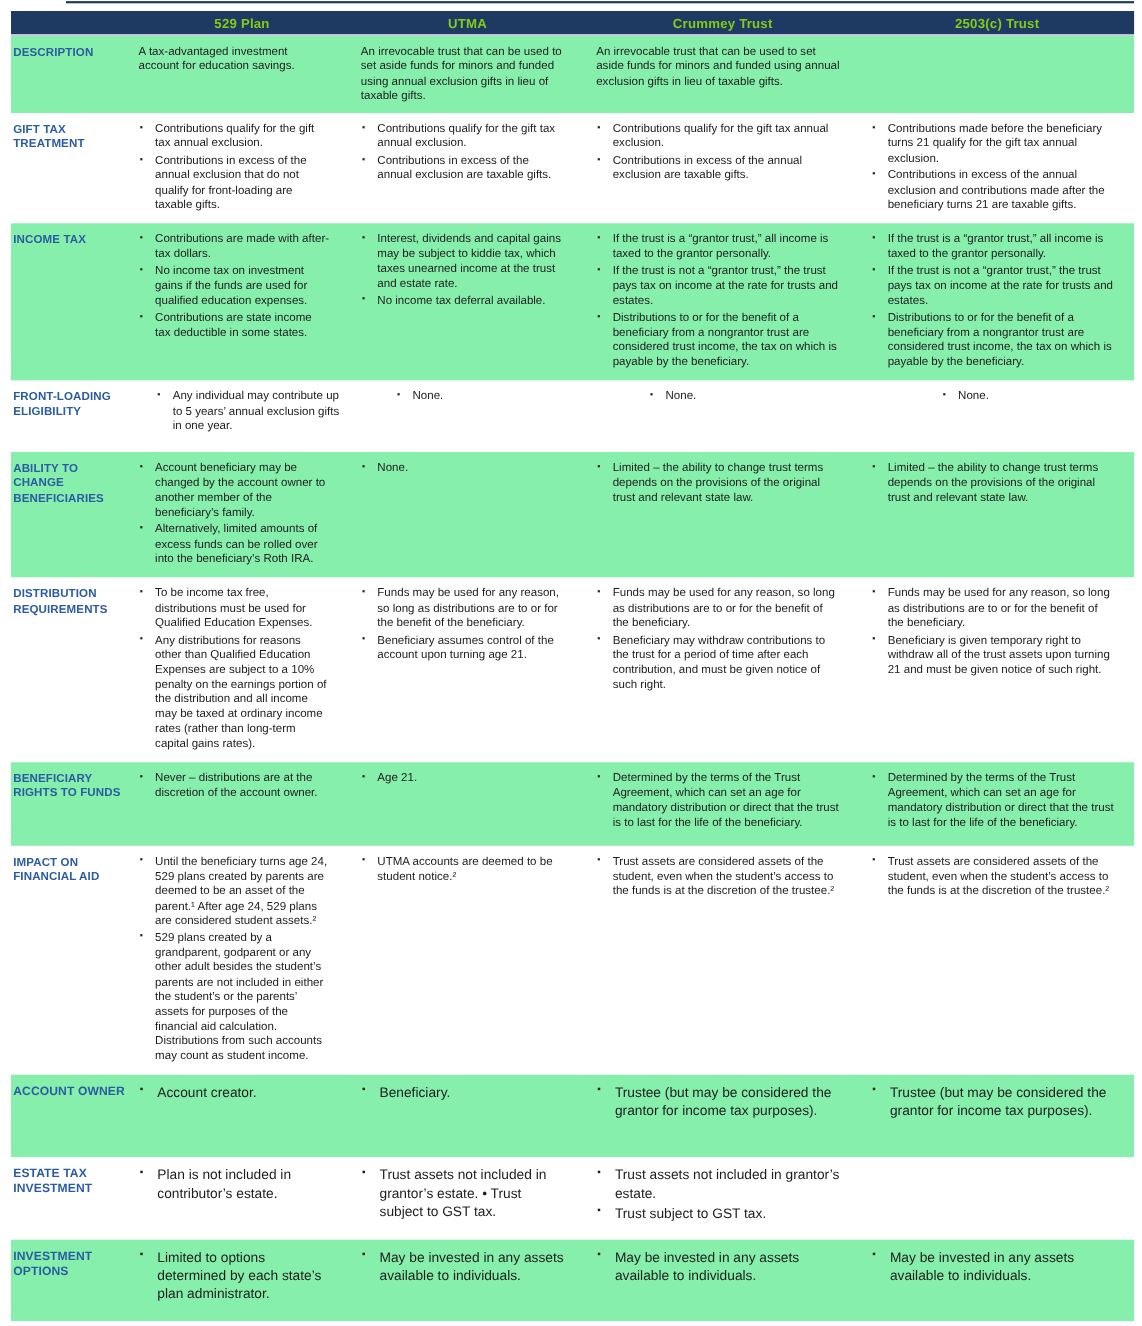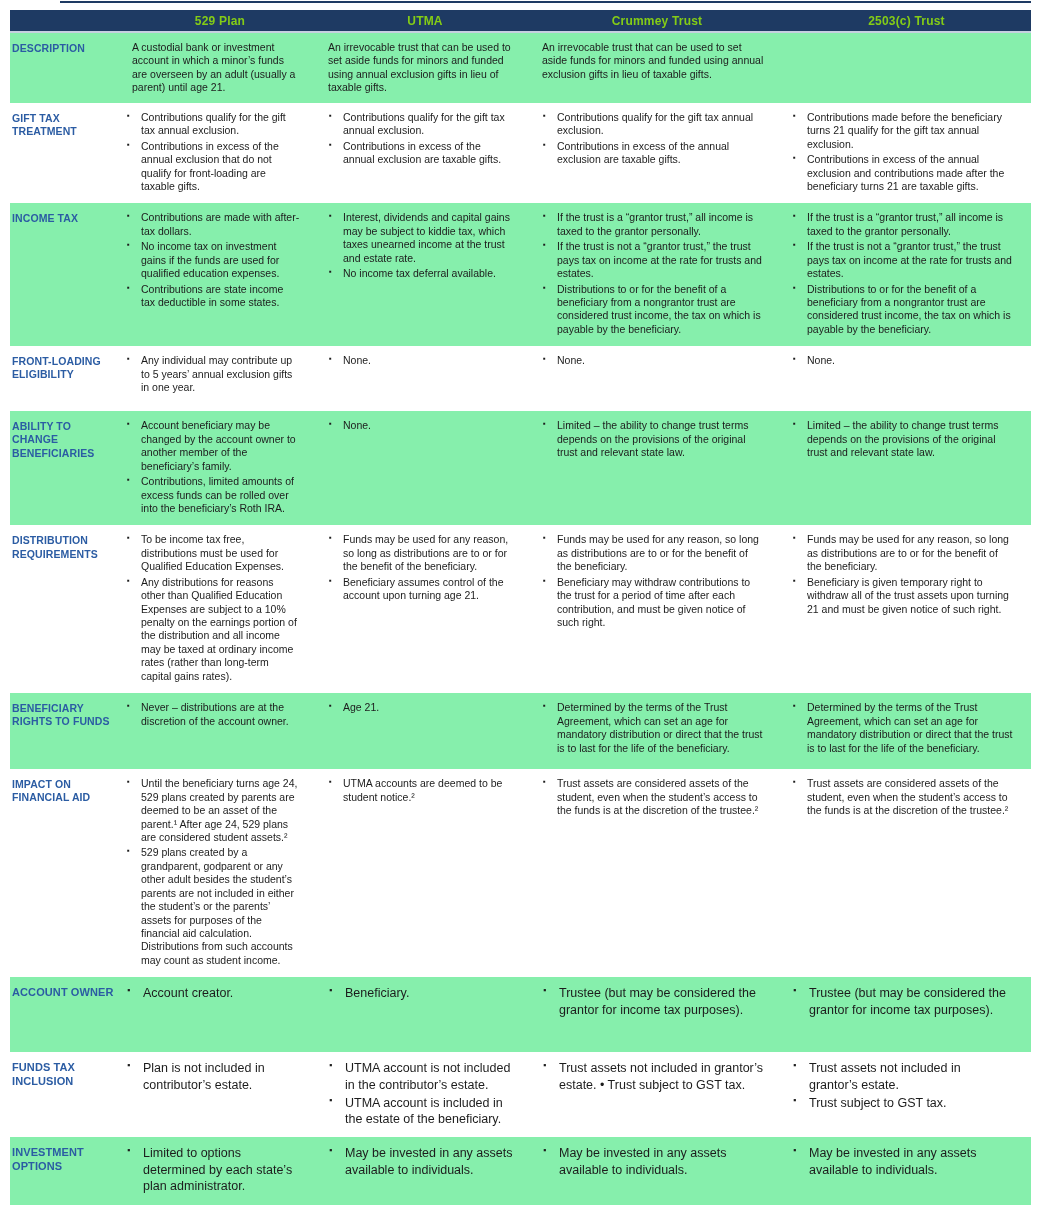--- a/index.html
+++ b/index.html
@@ -70,22 +70,22 @@
       <div class="header-cell"></div>
 
     <div class="header-cell">529 Plan</div>
         <div class="header-cell">UTMA</div>
         <div class="header-cell">Crummey Trust</div>
         <div class="header-cell">2503(c) Trust</div>
       </div>
 
   <div class="grid-row body-row stripe" style="min-height: 66px;">
         <div class="row-label">DESCRIPTION</div>
-        <div class="cell c2">
-          <p>A custodial bank or investment account in which a minor’s funds are overseen by an adult (usually a parent) until age 21.</p>
+        <div class="cell c1">
+          <p>A tax-advantaged investment account for education savings.</p>
         </div>
         <div class="cell c3">
           <p>An irrevocable trust that can be used to set aside funds for minors and funded using annual exclusion gifts in lieu of taxable gifts.</p>
         </div>
         <div class="cell c4">
           <p>An irrevocable trust that can be used to set aside funds for minors and funded using annual exclusion gifts in lieu of taxable gifts.</p>
         </div>
       </div>
       <div class="grid-row body-row" style="min-height: 78px;">
         <div class="row-label">GIFT TAX TREATMENT</div>
@@ -137,21 +137,21 @@
           </ul>
         </div>
         <div class="cell c4">
           <ul>
             <li>If the trust is a “grantor trust,” all income is taxed to the grantor personally.</li>
             <li>If the trust is not a “grantor trust,” the trust pays tax on income at the rate for trusts and estates.</li>
             <li>Distributions to or for the benefit of a beneficiary from a nongrantor trust are considered trust income, the tax on which is payable by the beneficiary.</li>
           </ul>
         </div>
       </div>
-      <div class="grid-row body-row" style="min-height: 65px;">
+      <div class="grid-row body-row" style="min-height: 65px; gap: 16px;">
         <div class="row-label">FRONT-LOADING ELIGIBILITY</div>
         <div class="cell c1">
           <ul>
             <li>Any individual may contribute up to 5 years’ annual exclusion gifts in one year.</li>
           </ul>
         </div>
         <div class="cell c2">
           <ul>
             <li>None.</li>
           </ul>
@@ -165,21 +165,21 @@
           <ul>
             <li>None.</li>
           </ul>
         </div>
       </div>
       <div class="grid-row body-row stripe" style="min-height: 88px;">
         <div class="row-label">ABILITY TO CHANGE BENEFICIARIES</div>
         <div class="cell c1">
           <ul>
             <li>Account beneficiary may be changed by the account owner to another member of the beneficiary’s family.</li>
-            <li>Contributions, limited amounts of excess funds can be rolled over into the beneficiary’s Roth IRA.</li>
+            <li>Alternatively, limited amounts of excess funds can be rolled over into the beneficiary’s Roth IRA.</li>
           </ul>
         </div>
         <div class="cell c2">
           <ul>
             <li>None.</li>
           </ul>
         </div>
         <div class="cell c3">
           <ul>
             <li>Limited – the ability to change trust terms depends on the provisions of the original trust and relevant state law.</li>
@@ -282,30 +282,24 @@
             <li>Trustee (but may be considered the grantor for income tax purposes).</li>
           </ul>
         </div>
         <div class="cell c4">
           <ul>
             <li>Trustee (but may be considered the grantor for income tax purposes).</li>
           </ul>
         </div>
       </div>
       <div class="grid-row body-row large" style="min-height: 75px;">
-        <div class="row-label">FUNDS TAX INCLUSION</div>
+        <div class="row-label">ESTATE TAX INVESTMENT</div>
         <div class="cell c1">
           <ul>
             <li>Plan is not included in contributor’s estate.</li>
-          </ul>
-        </div>
-        <div class="cell c2">
-          <ul>
-            <li>UTMA account is not included in the contributor’s estate.</li>
-            <li>UTMA account is included in the estate of the beneficiary.</li>
           </ul>
         </div>
         <div class="cell c3">
           <ul>
             <li>Trust assets not included in grantor’s estate.  • Trust subject to GST tax.</li>
           </ul>
         </div>
         <div class="cell c4">
           <ul>
             <li>Trust assets not included in grantor’s estate.</li>

